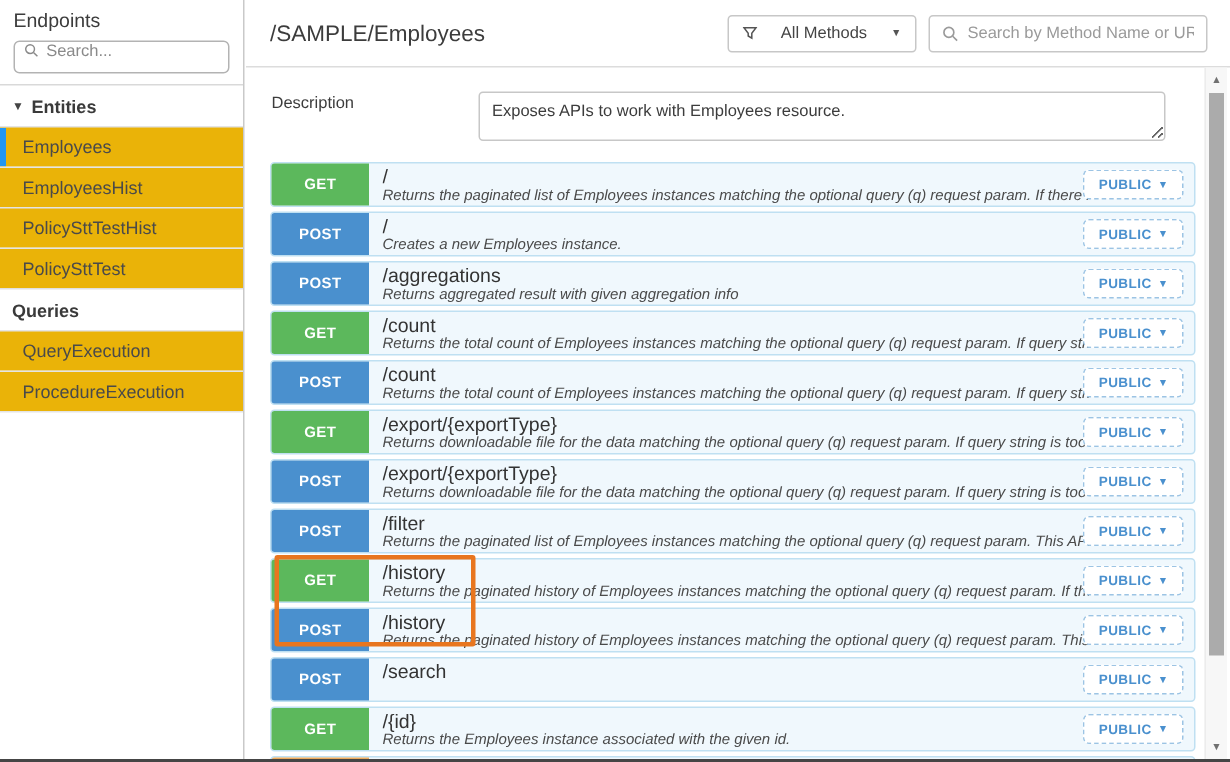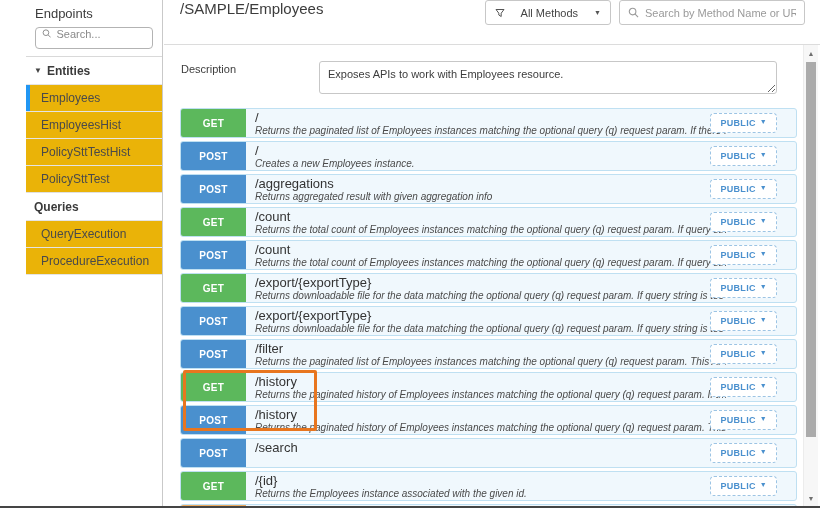--- a/index.html
+++ b/index.html
@@ -1,54 +1,54 @@
 <!DOCTYPE html>
 <html style="--selected: #2196F3; --rowbg: #F0F8FD; --rowborder: #BFE0F2; --publicblue: #4A90CE; --highlight: #E8761F;"><head>
 <meta charset="utf-8">
 <style>
   * { margin:0; padding:0; box-sizing:border-box; }
   html,body { width:820px; height:508px; background:#fff; }
   body { font-family:"Liberation Sans", sans-serif; color:#333; overflow:hidden; }
   .screen { position:relative; width:820px; height:508px; background:#fff; overflow:hidden; }
 
   
-  .sidebar { position:absolute; left:0; top:0; width:163px; height:508px; background:#fff; border-right:1px solid #c9c9c9;padding-left:26px; }
+  .sidebar { position:absolute; left:0; top:0; width:163px; height:508px; background:#fff; border-right:1px solid #c9c9c9; }
   .sb-title { font-size:13px; color:#3c3c3c; padding:6px 10px 5px 9px; }
   .sb-search { margin:1px 9px 7px 9px; height:22px; border:1px solid #b3b3b3; border-radius:4px; display:flex; align-items:flex-start; padding:0 6px; gap:5px; background:#fff; }
   .sb-search input { border:none; outline:none; width:100%; font-size:11px; color:#444; font-family:"Liberation Sans",sans-serif; background:transparent; }
   .sb-search input::placeholder { color:#8a8a8a; }
   .sb-divider { border-bottom:1px solid #d9d9d9; }
   .sb-section-header { display:flex; align-items:center; gap:5px; padding:7px 9px 6px 8px; font-size:12px; font-weight:bold; color:#3a3a3a; cursor:pointer; }
   .sb-section-header.bordered { border-top:1px solid #e0e0e0; }
   .sb-caret { font-size:8px; color:#444; line-height:1; }
   .sb-item { position:relative; padding:6px 9px 6px 15px; font-size:12px; color:#4a4a4a; border-top:1px solid #e4e4e4; cursor:pointer; background:#eab308; }
   .sb-item.selected { box-shadow:inset 4px 0 0 var(--selected); }
   .sb-end-divider { border-top:1px solid #e4e4e4; }
 
   
   .main { position:absolute; left:164px; top:0; width:656px; height:508px; overflow:hidden; background:#fff; }
-  .main-header { height:45px; border-bottom:1px solid #dcdcdc; display:flex; padding:0 15px 0 16px; }
+  .main-header { height:45px; border-bottom:1px solid #dcdcdc; display:flex; align-items:center; padding:0 15px 0 16px; }
   .page-title { font-size:15px; font-weight:400; color:#3c3c3c; margin-right:auto; }
   .methods-dd { height:25px; display:flex; align-items:center; gap:16px; padding:0 9px; background:#fff; border:1px solid #c7c7c7; border-radius:3px; font-size:11px; color:#444; font-family:"Liberation Sans",sans-serif; cursor:pointer; margin-right:8px; }
   .dd-caret { font-size:7px; color:#555; }
   .hdr-search { height:25px; width:186px; border:1px solid #c7c7c7; border-radius:3px; display:flex; align-items:center; gap:6px; padding:0 8px; background:#fff; }
   .hdr-search input { border:none; outline:none; flex:1; font-size:11px; color:#444; font-family:"Liberation Sans",sans-serif; background:transparent; min-width:0; }
   .hdr-search input::placeholder { color:#9a9a9a; }
 
   .desc-label { position:absolute; left:17px; top:63px; font-size:11px; color:#3c3c3c; }
   .desc-textarea { position:absolute; left:155px; top:61px; width:458px; height:33px; border:1px solid #c7c7c7; border-radius:3px; font-size:11px; color:#3c3c3c; padding:6px 8px; font-family:"Liberation Sans",sans-serif; resize:both; outline:none; }
 
   
   .endpoint-list { position:absolute; left:16px; top:108px; width:617px; }
   .ep-row { position:relative; height:30px; margin-bottom:3px; background:var(--rowbg); border:1px solid var(--rowborder); border-radius:3px; display:flex; align-items:stretch; }
   .ep-badge { width:65px; flex:none; display:flex; align-items:center; justify-content:center; color:#fff; font-size:10px; font-weight:bold; border-radius:2px 0 0 2px; letter-spacing:.3px; }
   .ep-text { flex:1; min-width:0; padding:2px 70px 2px 9px; overflow:hidden; }
   .ep-path { font-size:13px; line-height:14px; color:#333; white-space:nowrap; overflow:hidden; }
   .ep-desc { font-size:10px; line-height:12px; color:#4a4a4a; font-style:italic; white-space:nowrap; overflow:hidden; }
-  .ep-access { position:absolute; right:19px; top:50%; transform:translateY(-50%); display:flex; gap:4px; padding:4px 9px; background:#fff; border:1px dashed #9cc4e4; border-radius:4px; color:var(--publicblue); font-size:9px; font-weight:bold; font-family:"Liberation Sans",sans-serif; cursor:pointer; letter-spacing:.3px; }
+  .ep-access { position:absolute; right:7px; top:50%; transform:translateY(-50%); display:flex; align-items:center; gap:4px; padding:4px 9px; background:#fff; border:1px dashed #9cc4e4; border-radius:4px; color:var(--publicblue); font-size:9px; font-weight:bold; font-family:"Liberation Sans",sans-serif; cursor:pointer; letter-spacing:.3px; }
   .ep-access .dd-caret { color:var(--publicblue); }
 
   
   .highlight-box { position:absolute; left:183px; top:370px; width:134px; height:61px; border:3px solid var(--highlight); border-radius:2px; z-index:6; pointer-events:none; }
 
   
   .scrollbar { position:absolute; top:45px; right:2px; bottom:2px; width:15px; background:#f7f7f7; border-left:1px solid #ececec; z-index:4; }
   .sb-arrow { position:absolute; left:0; width:100%; height:14px; display:flex; align-items:center; justify-content:center; font-size:7px; color:#707070; cursor:pointer; }
   .sb-arrow.up { top:1px; }
   .sb-arrow.down { bottom:1px; }

